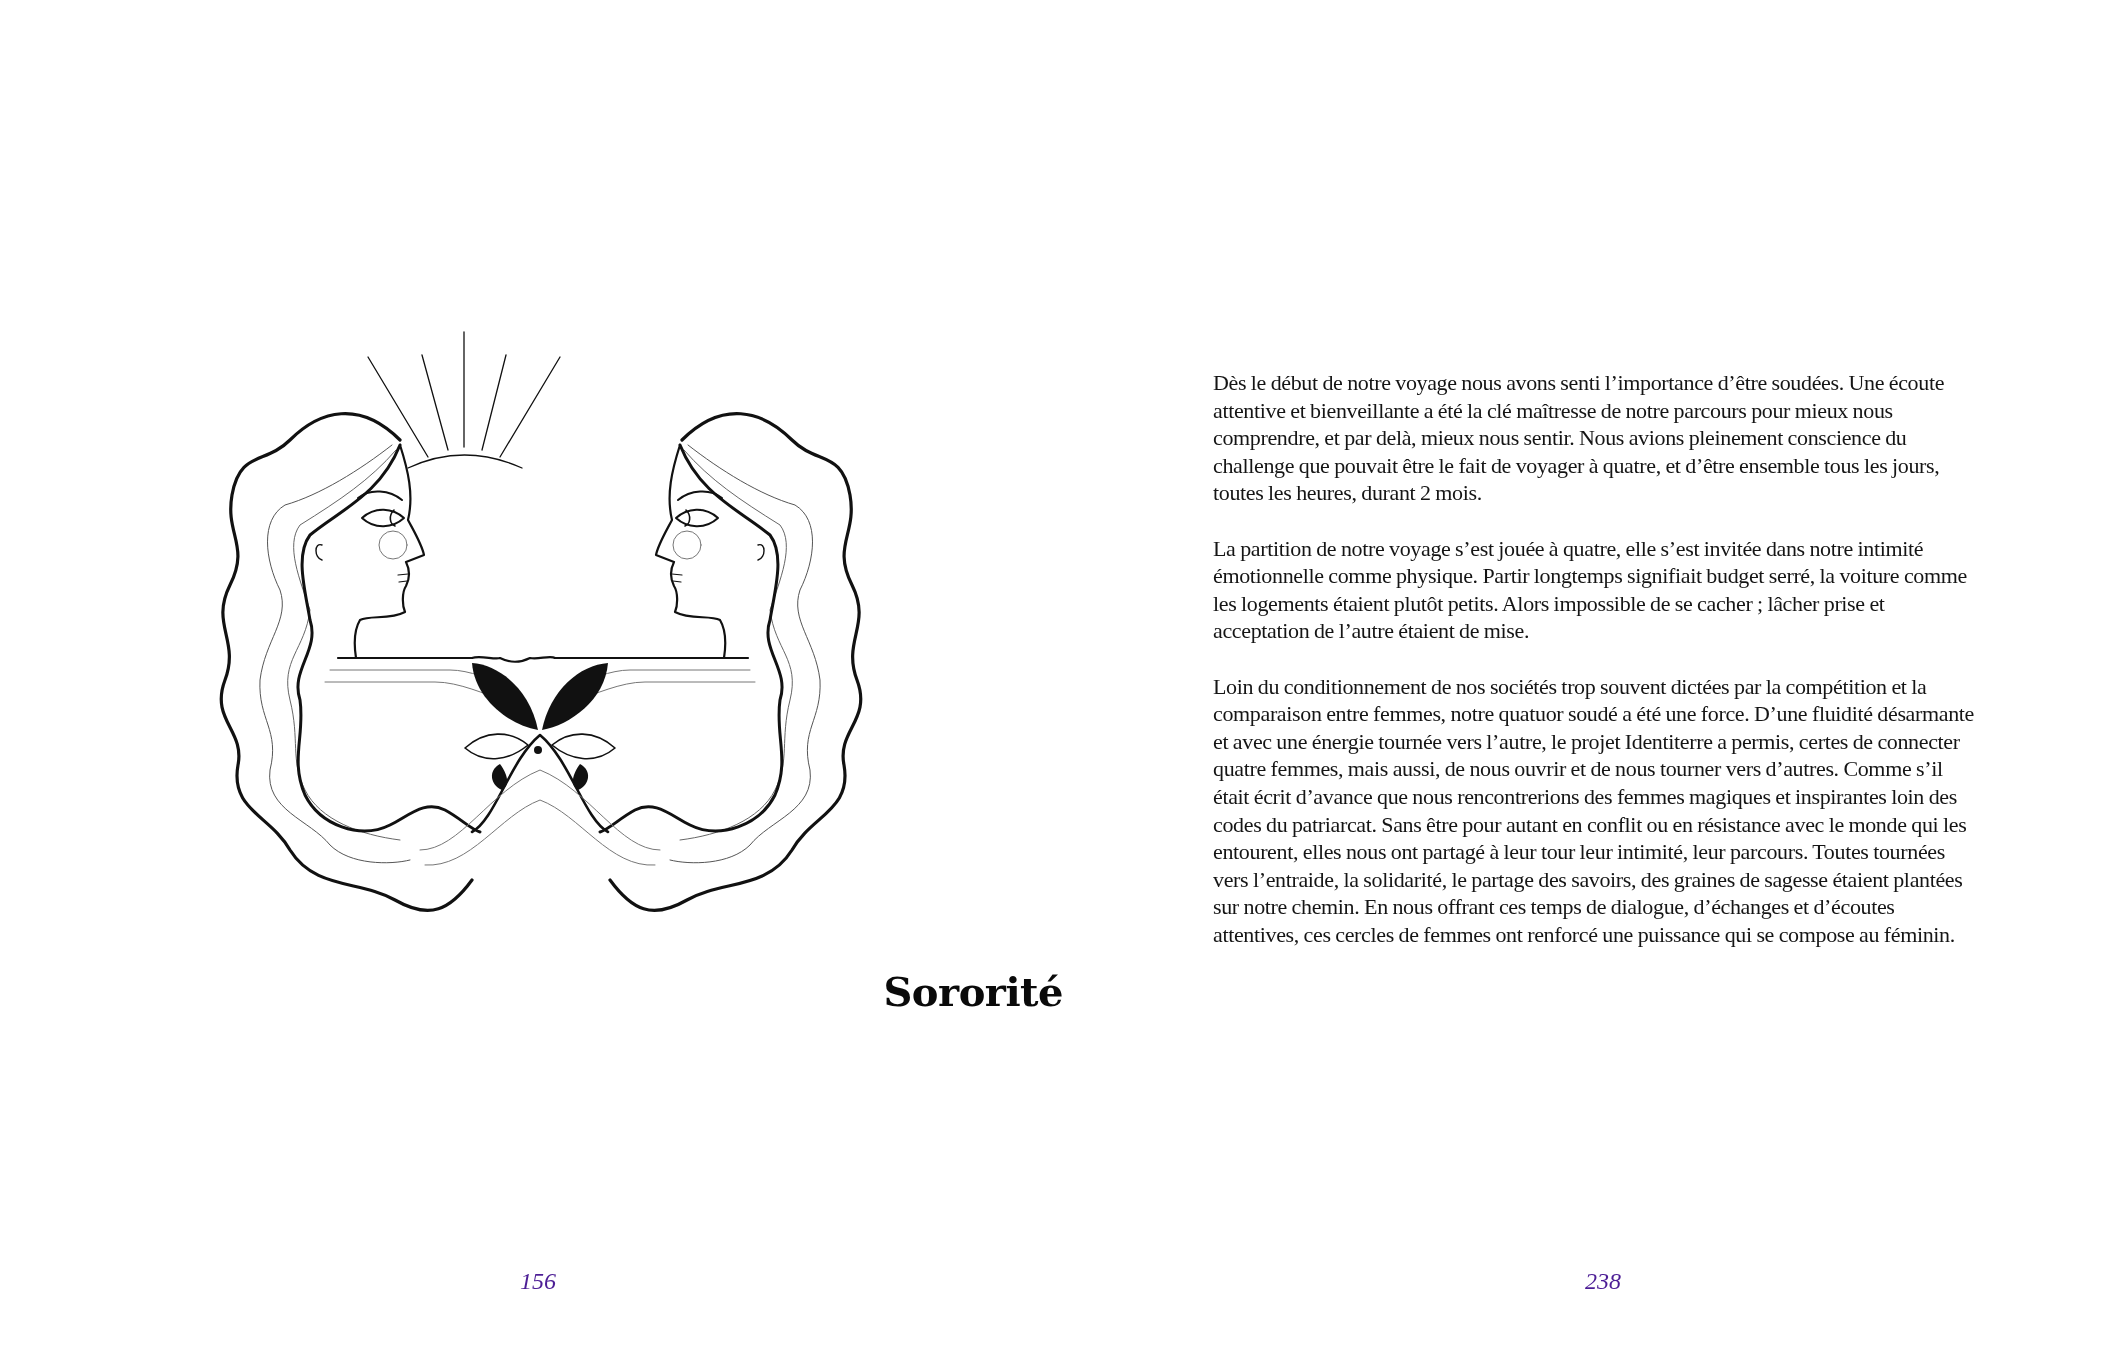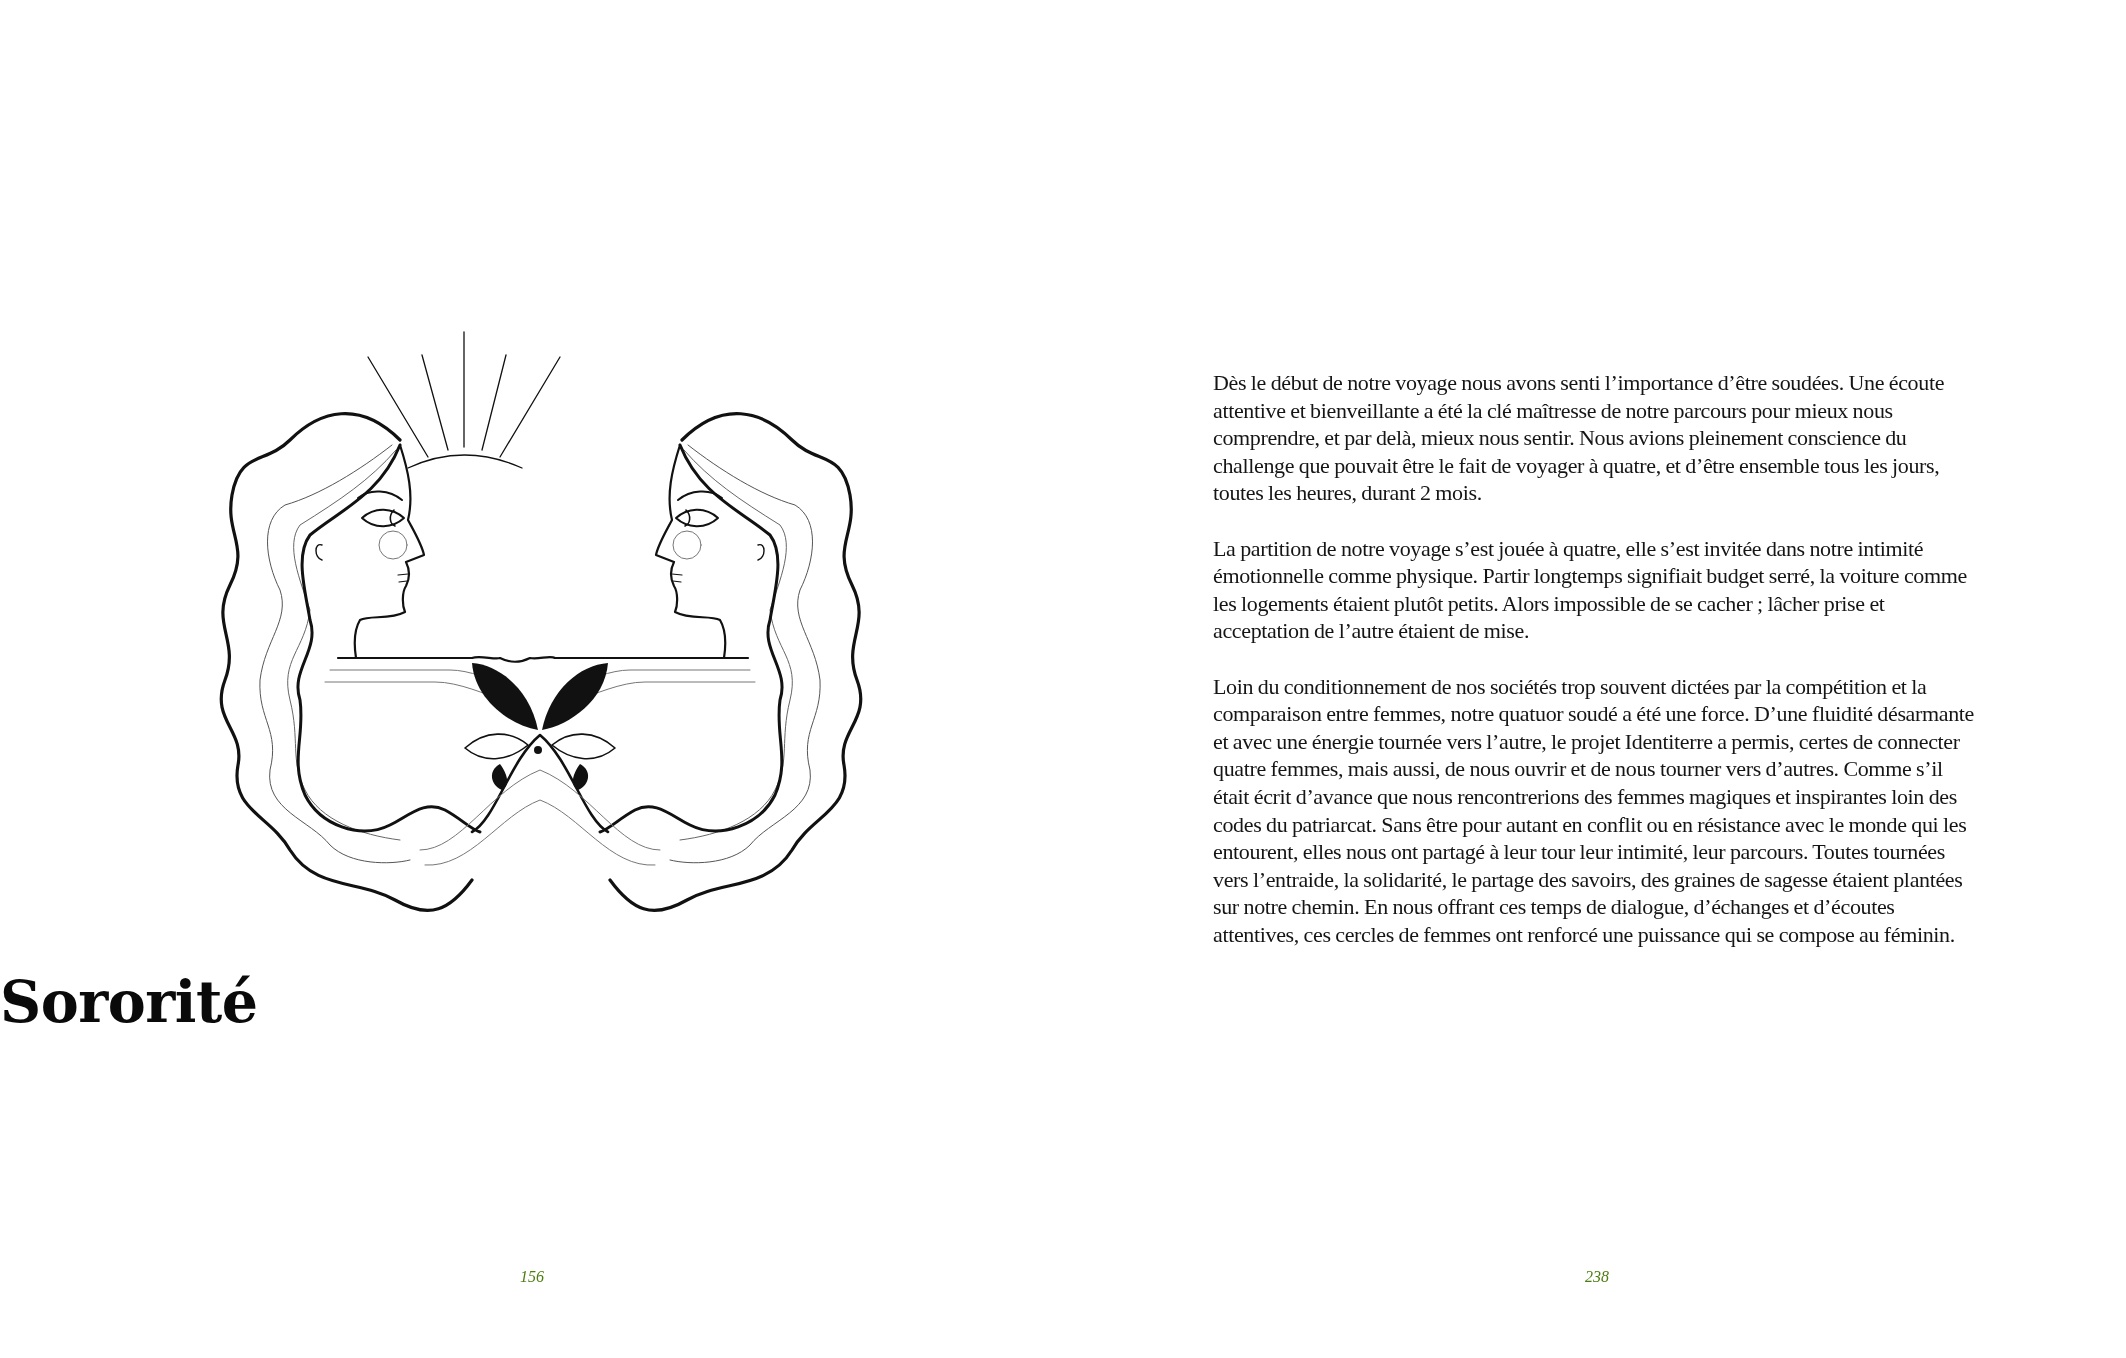--- a/index.html
+++ b/index.html
@@ -11,27 +11,27 @@
     .page-left { left: 0; width: 1063px; }
     .page-right { left: 1063px; width: 1063px; }
 
     .illustration {
       position: absolute; left: 210px; top: 320px; width: 660px; height: 620px;
     }
     .illustration svg { width: 100%; height: 100%; display: block; }
 
     .chapter-title {
       position: absolute; left: 0; width: 1063px; top: 968px;
-      text-align: left; font-family: "DejaVu Serif", "Liberation Serif", serif;
-      font-weight: bold; font-size: 57px; letter-spacing: -0.5px; color: #0a0a0a;
+      text-align: right; font-family: "DejaVu Serif", "Liberation Serif", serif;
+      font-weight: bold; font-size: 40px; letter-spacing: -0.5px; color: #0a0a0a;
     }
 
     .folio {
-      position: absolute; top: 1268px; font-style: italic; font-size: 16px;
-      color: #4d7c0f;
+      position: absolute; top: 1268px; font-style: italic; font-size: 24px;
+      color: #4c1d95;
     }
     .folio-left { left: 520px; }
 
     .text-block {
       position: absolute; left: 150px; top: 369px; width: 770px;
       font-size: 22px; line-height: 27.6px; color: #151515;
       letter-spacing: -0.35px; word-spacing: -0.5px;
     }
     .text-block p { margin: 0 0 27.6px 0; text-align: left; }
   </style>

